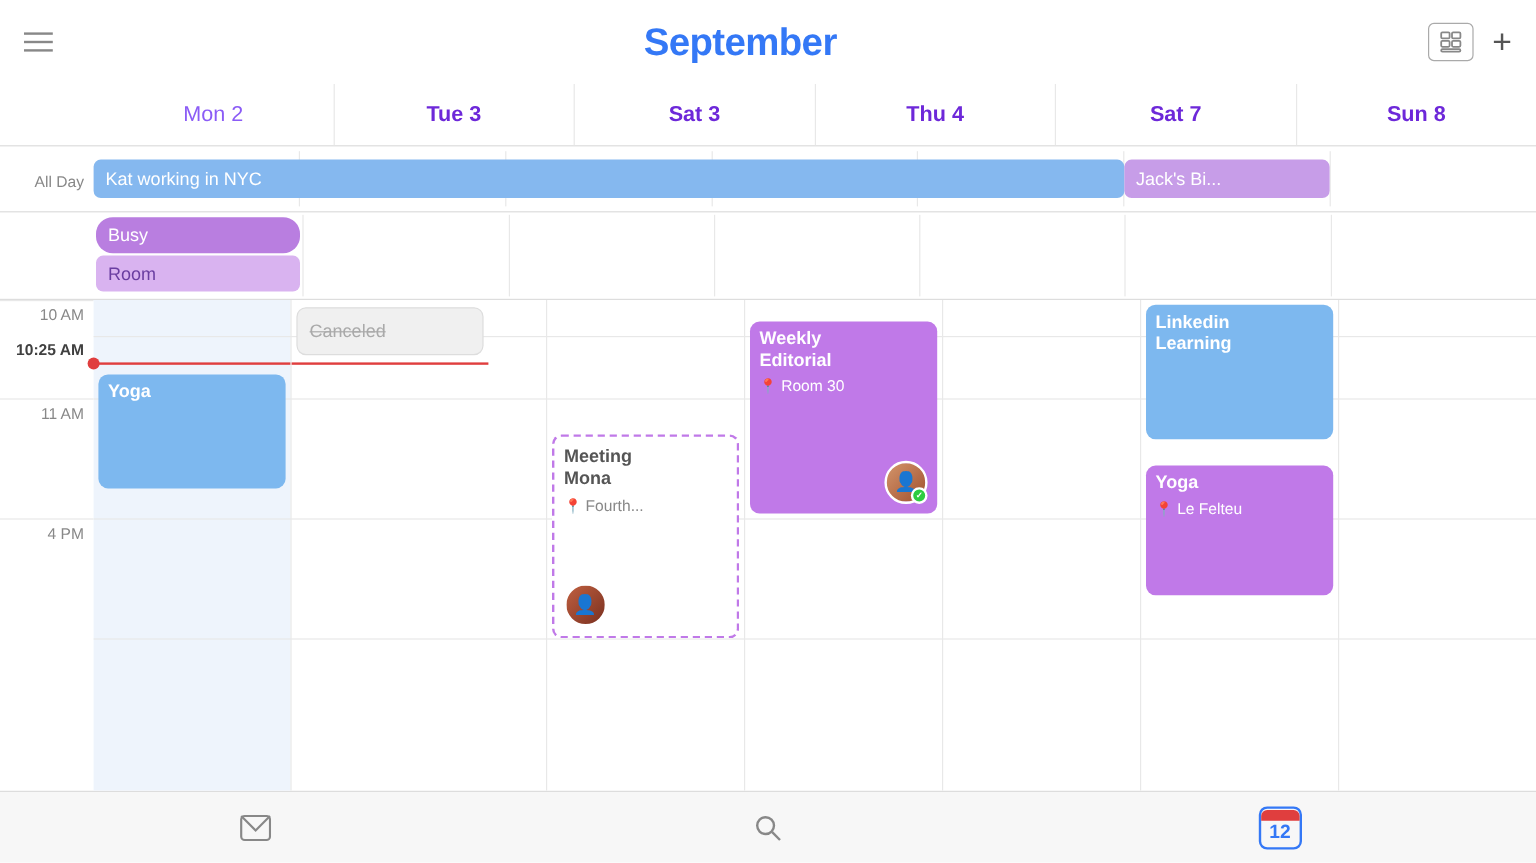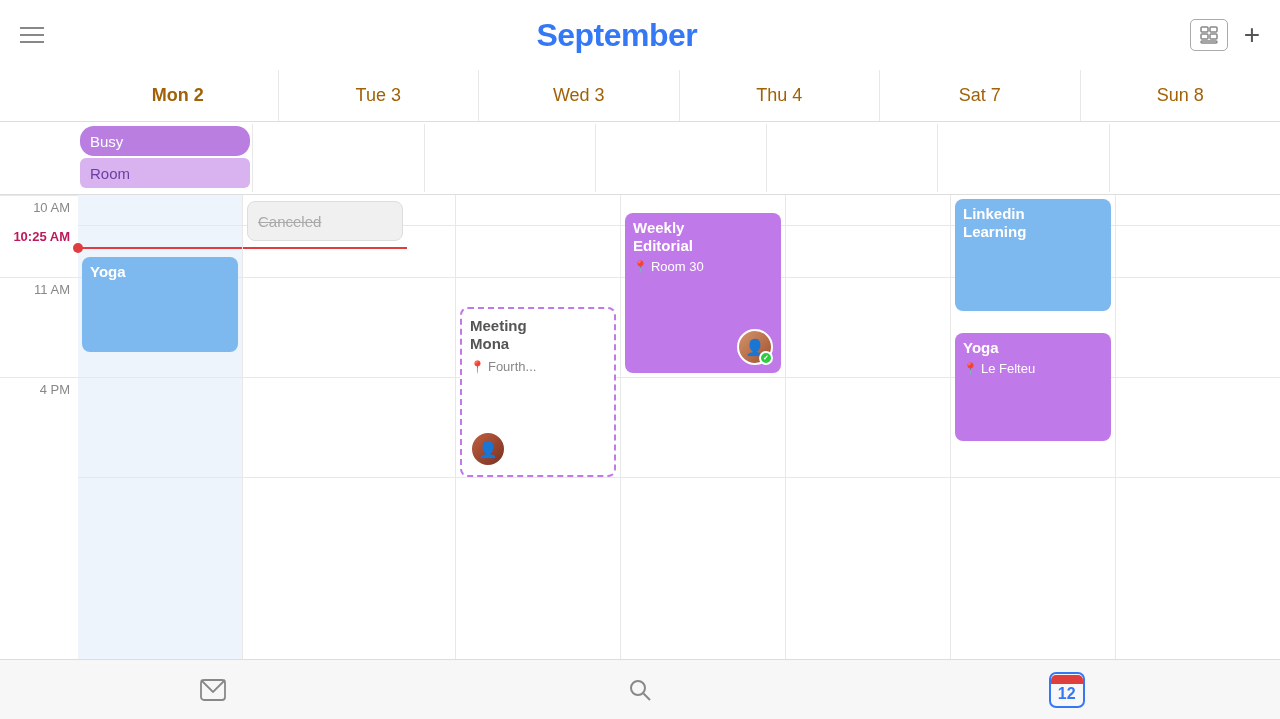--- a/index.html
+++ b/index.html
@@ -47,26 +47,26 @@
       border-bottom: 1px solid #ddd;
       padding-left: 78px;
       height: 52px;
     }
     .day-col {
       flex: 1;
       display: flex;
       align-items: center;
       justify-content: center;
       font-size: 18px;
-      color: #a16207;
-      font-weight: 400;
+      color: #6d28d9;
+      font-weight: 700;
       border-left: 1px solid #e8e8e8;
     }
     .day-col:first-child { border-left: none; }
-    .day-col.today { color: #a16207; font-weight: 700; }
+    .day-col.today { color: #8b5cf6; font-weight: 400; }
 
     
     .calendar-body {
       display: flex;
       flex-direction: column;
       height: calc(719px - 70px - 52px - 60px);
     }
 
     
     .allday-row {
@@ -206,28 +206,51 @@
         <rect x="2" y="16" width="16" height="2" rx="1"></rect>
       </svg>
     </div>
     <div class="plus-icon">+</div>
   </div>
 </div>
 
 <div class="day-header-row">
   <div class="day-col today">Mon 2</div>
   <div class="day-col">Tue 3</div>
-  <div class="day-col">Wed 3</div>
+  <div class="day-col">Sat 3</div>
   <div class="day-col">Thu 4</div>
   <div class="day-col">Sat 7</div>
   <div class="day-col">Sun 8</div>
 </div>
 
 <div class="calendar-body">
 
+  <div class="allday-row">
+    <div class="time-label-allday">All Day</div>
+    <div class="allday-events" style="position:relative;">
+
+      <div style="display:flex; flex:1; position:relative; height:46px;">
+        <div style="flex:1; border-left:none; border-right:1px solid #e8e8e8; position:relative;"></div>
+        <div style="flex:1; border-right:1px solid #e8e8e8;"></div>
+        <div style="flex:1; border-right:1px solid #e8e8e8;"></div>
+        <div style="flex:1; border-right:1px solid #e8e8e8;"></div>
+        <div style="flex:1; border-right:1px solid #e8e8e8;"></div>
+        <div style="flex:1; border-right:1px solid #e8e8e8;"></div>
+        <div style="flex:1;"></div>
+
+        <div style="position:absolute; top:7px; left:0; width:calc(5/7*100%); height:32px; border-radius:6px; background:#85b8ef; display:flex; align-items:center; padding:0 10px; color:#fff; font-size:15px; font-weight:500; z-index:2;">
+          <span>Kat working in NYC</span>
+        </div>
+
+        <div style="position:absolute; top:7px; left:calc(5/7*100%); width:calc(1/7*100%); height:32px; border-radius:6px; background:#c79de8; display:flex; align-items:center; padding:0 10px; color:#fff; font-size:15px; font-weight:500; z-index:2; overflow:hidden; white-space:nowrap;">
+          <span>Jack's Bi...</span>
+        </div>
+      </div>
+    </div>
+  </div>
 
   <div class="busy-free-row">
     <div class="busy-free-time"></div>
     <div class="busy-free-events" style="display:flex; flex:1; padding:2px 0;">
       <div style="flex:1; border-left:none; padding:2px;">
         <div class="busy-tag busy">Busy</div>
         <div class="busy-tag free">Room</div>
       </div>
       <div style="flex:1; border-left:1px solid #e8e8e8;"></div>
       <div style="flex:1; border-left:1px solid #e8e8e8;"></div>
@@ -238,21 +261,21 @@
     </div>
   </div>
 
   <div class="timed-area">
 
     <div class="time-column">
       <div style="height:30px; border-top:1px solid #e8e8e8; display:flex; align-items:flex-start; justify-content:flex-end; padding-right:8px; padding-top:4px; font-size:13px; color:#888;">
         <span>10 AM</span>
       </div>
 
-      <div style="height:52px; display:flex; align-items:flex-start; justify-content:flex-end; padding-right:8px; padding-top:4px; font-size:13px; color:#be185d; font-weight:600;">
+      <div style="height:52px; display:flex; align-items:flex-start; justify-content:flex-end; padding-right:8px; padding-top:4px; font-size:13px; color:#404040; font-weight:600;">
         <span>10:25 AM</span>
       </div>
       <div style="height:100px; border-top:1px solid #e8e8e8; display:flex; align-items:flex-start; justify-content:flex-end; padding-right:8px; padding-top:4px; font-size:13px; color:#888;">
         <span>11 AM</span>
       </div>
       <div style="height:100px; border-top:1px solid #e8e8e8; display:flex; align-items:flex-start; justify-content:flex-end; padding-right:8px; padding-top:4px; font-size:13px; color:#888;">
         <span>4 PM</span>
       </div>
     </div>
 

